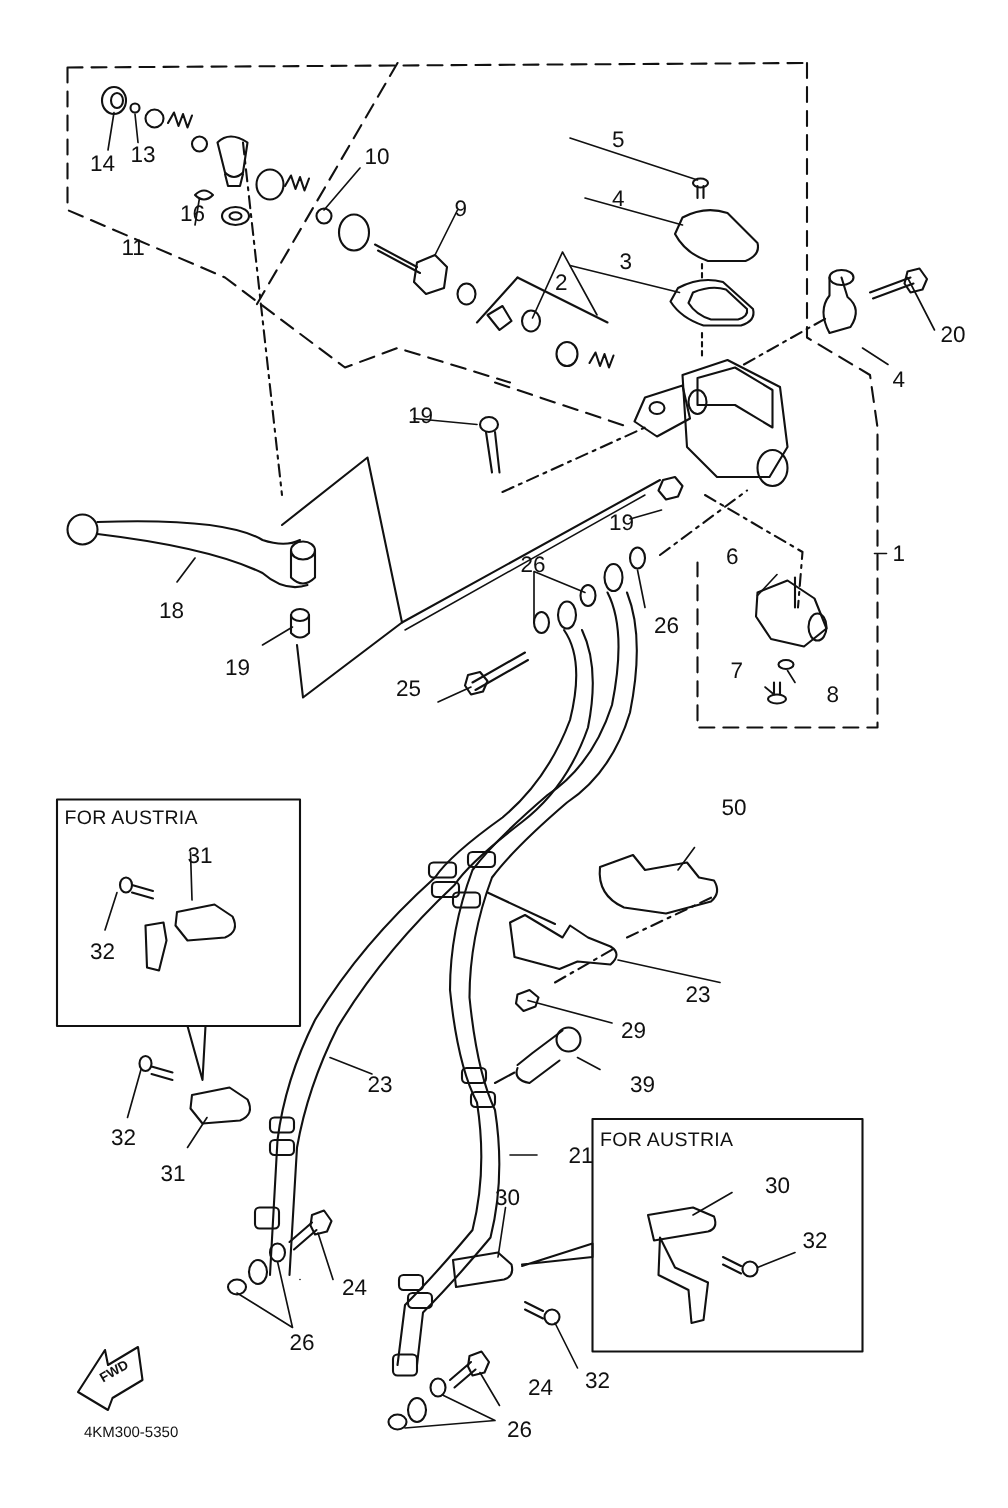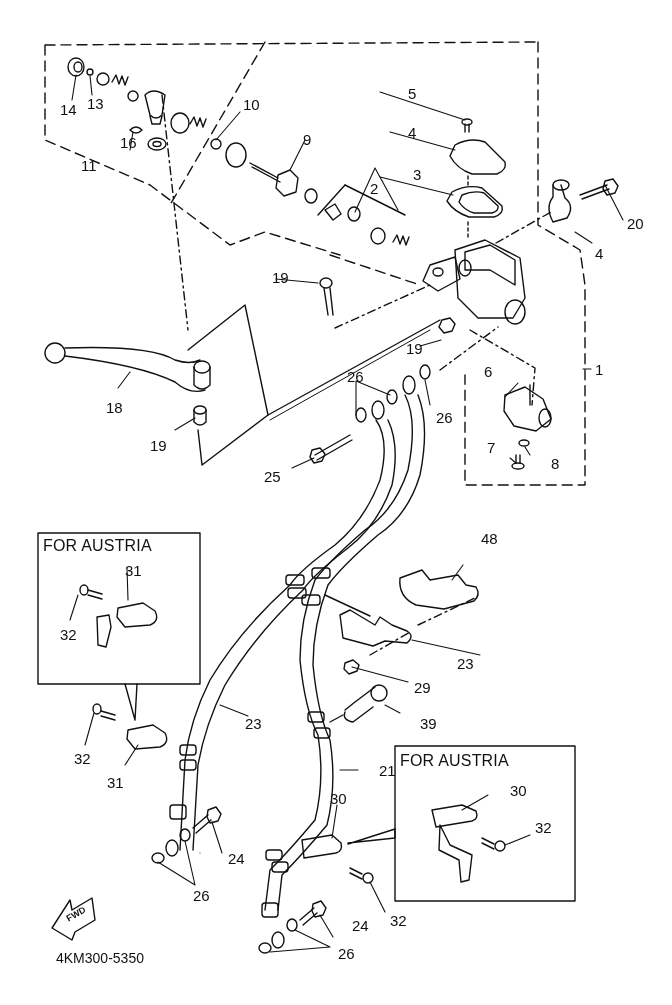--- a/index.html
+++ b/index.html
@@ -1,20 +1,20 @@
 <!DOCTYPE html>
 <html><head>
 <meta charset="utf-8">
 <style>
   html, body { margin:0; padding:0; background:#ffffff; }
   body { width:672px; height:1005px; position:relative; overflow:hidden; font-family:"Liberation Sans", sans-serif; }
   #diagram { position:absolute; left:0; top:0; width:672px; height:1005px; }
   .lbl { position:absolute; font-family:"Liberation Sans", sans-serif; font-size:15px; color:#111; line-height:1; white-space:nowrap; }
-  .box-title { position:absolute; font-family:"Liberation Sans", sans-serif; font-size:16px; color:#111; letter-spacing:0.2px; }
-  .code { position:absolute; font-family:"Liberation Sans", sans-serif; font-size:14px; color:#111;text-align:center; }
+  .box-title { position:absolute; font-family:"Liberation Sans", sans-serif; font-size:13px; color:#111; letter-spacing:0.2px; }
+  .code { position:absolute; font-family:"Liberation Sans", sans-serif; font-size:10px; color:#111;text-align:center; }
   svg * { vector-effect:non-scaling-stroke; }
 </style>
 </head>
 <body>
 
 <svg id="diagram" viewBox="0 0 672 1005" xmlns="http://www.w3.org/2000/svg">
   <g fill="none" stroke="#111" stroke-width="1.4" stroke-linecap="round" stroke-linejoin="round">
 
     <path d="M45,45 L535,42 M45,45 L45,140 L150,185 L230,245 L265,232 L340,255" stroke-dasharray="10,6"></path>
     <path d="M265,42 L170,205" stroke-dasharray="10,6"></path>
@@ -313,27 +313,27 @@
 <div class="lbl" style="left:408px;top:86px">5</div>
 <div class="lbl" style="left:408px;top:125px">4</div>
 <div class="lbl" style="left:413px;top:167px">3</div>
 <div class="lbl" style="left:627px;top:216px">20</div>
 <div class="lbl" style="left:595px;top:246px">4</div>
 <div class="lbl" style="left:595px;top:362px">1</div>
 <div class="lbl" style="left:272px;top:270px">19</div>
 <div class="lbl" style="left:406px;top:341px">19</div>
 <div class="lbl" style="left:106px;top:400px">18</div>
 <div class="lbl" style="left:150px;top:438px">19</div>
-<div class="lbl" style="left:264px;top:469px">25</div>
+<div class="lbl" style="left:264px;top:452px">25</div>
 <div class="lbl" style="left:347px;top:369px">26</div>
 <div class="lbl" style="left:436px;top:410px">26</div>
 <div class="lbl" style="left:484px;top:364px">6</div>
 <div class="lbl" style="left:487px;top:440px">7</div>
 <div class="lbl" style="left:551px;top:456px">8</div>
-<div class="lbl" style="left:481px;top:531px">48</div>
+<div class="lbl" style="left:481px;top:531px">50</div>
 <div class="lbl" style="left:457px;top:656px">23</div>
 <div class="lbl" style="left:414px;top:680px">29</div>
 <div class="lbl" style="left:420px;top:716px">39</div>
 <div class="lbl" style="left:245px;top:716px">23</div>
 <div class="lbl" style="left:379px;top:763px">21</div>
 <div class="lbl" style="left:330px;top:791px">30</div>
 <div class="lbl" style="left:228px;top:851px">24</div>
 <div class="lbl" style="left:193px;top:888px">26</div>
 <div class="lbl" style="left:390px;top:913px">32</div>
 <div class="lbl" style="left:352px;top:918px">24</div>

